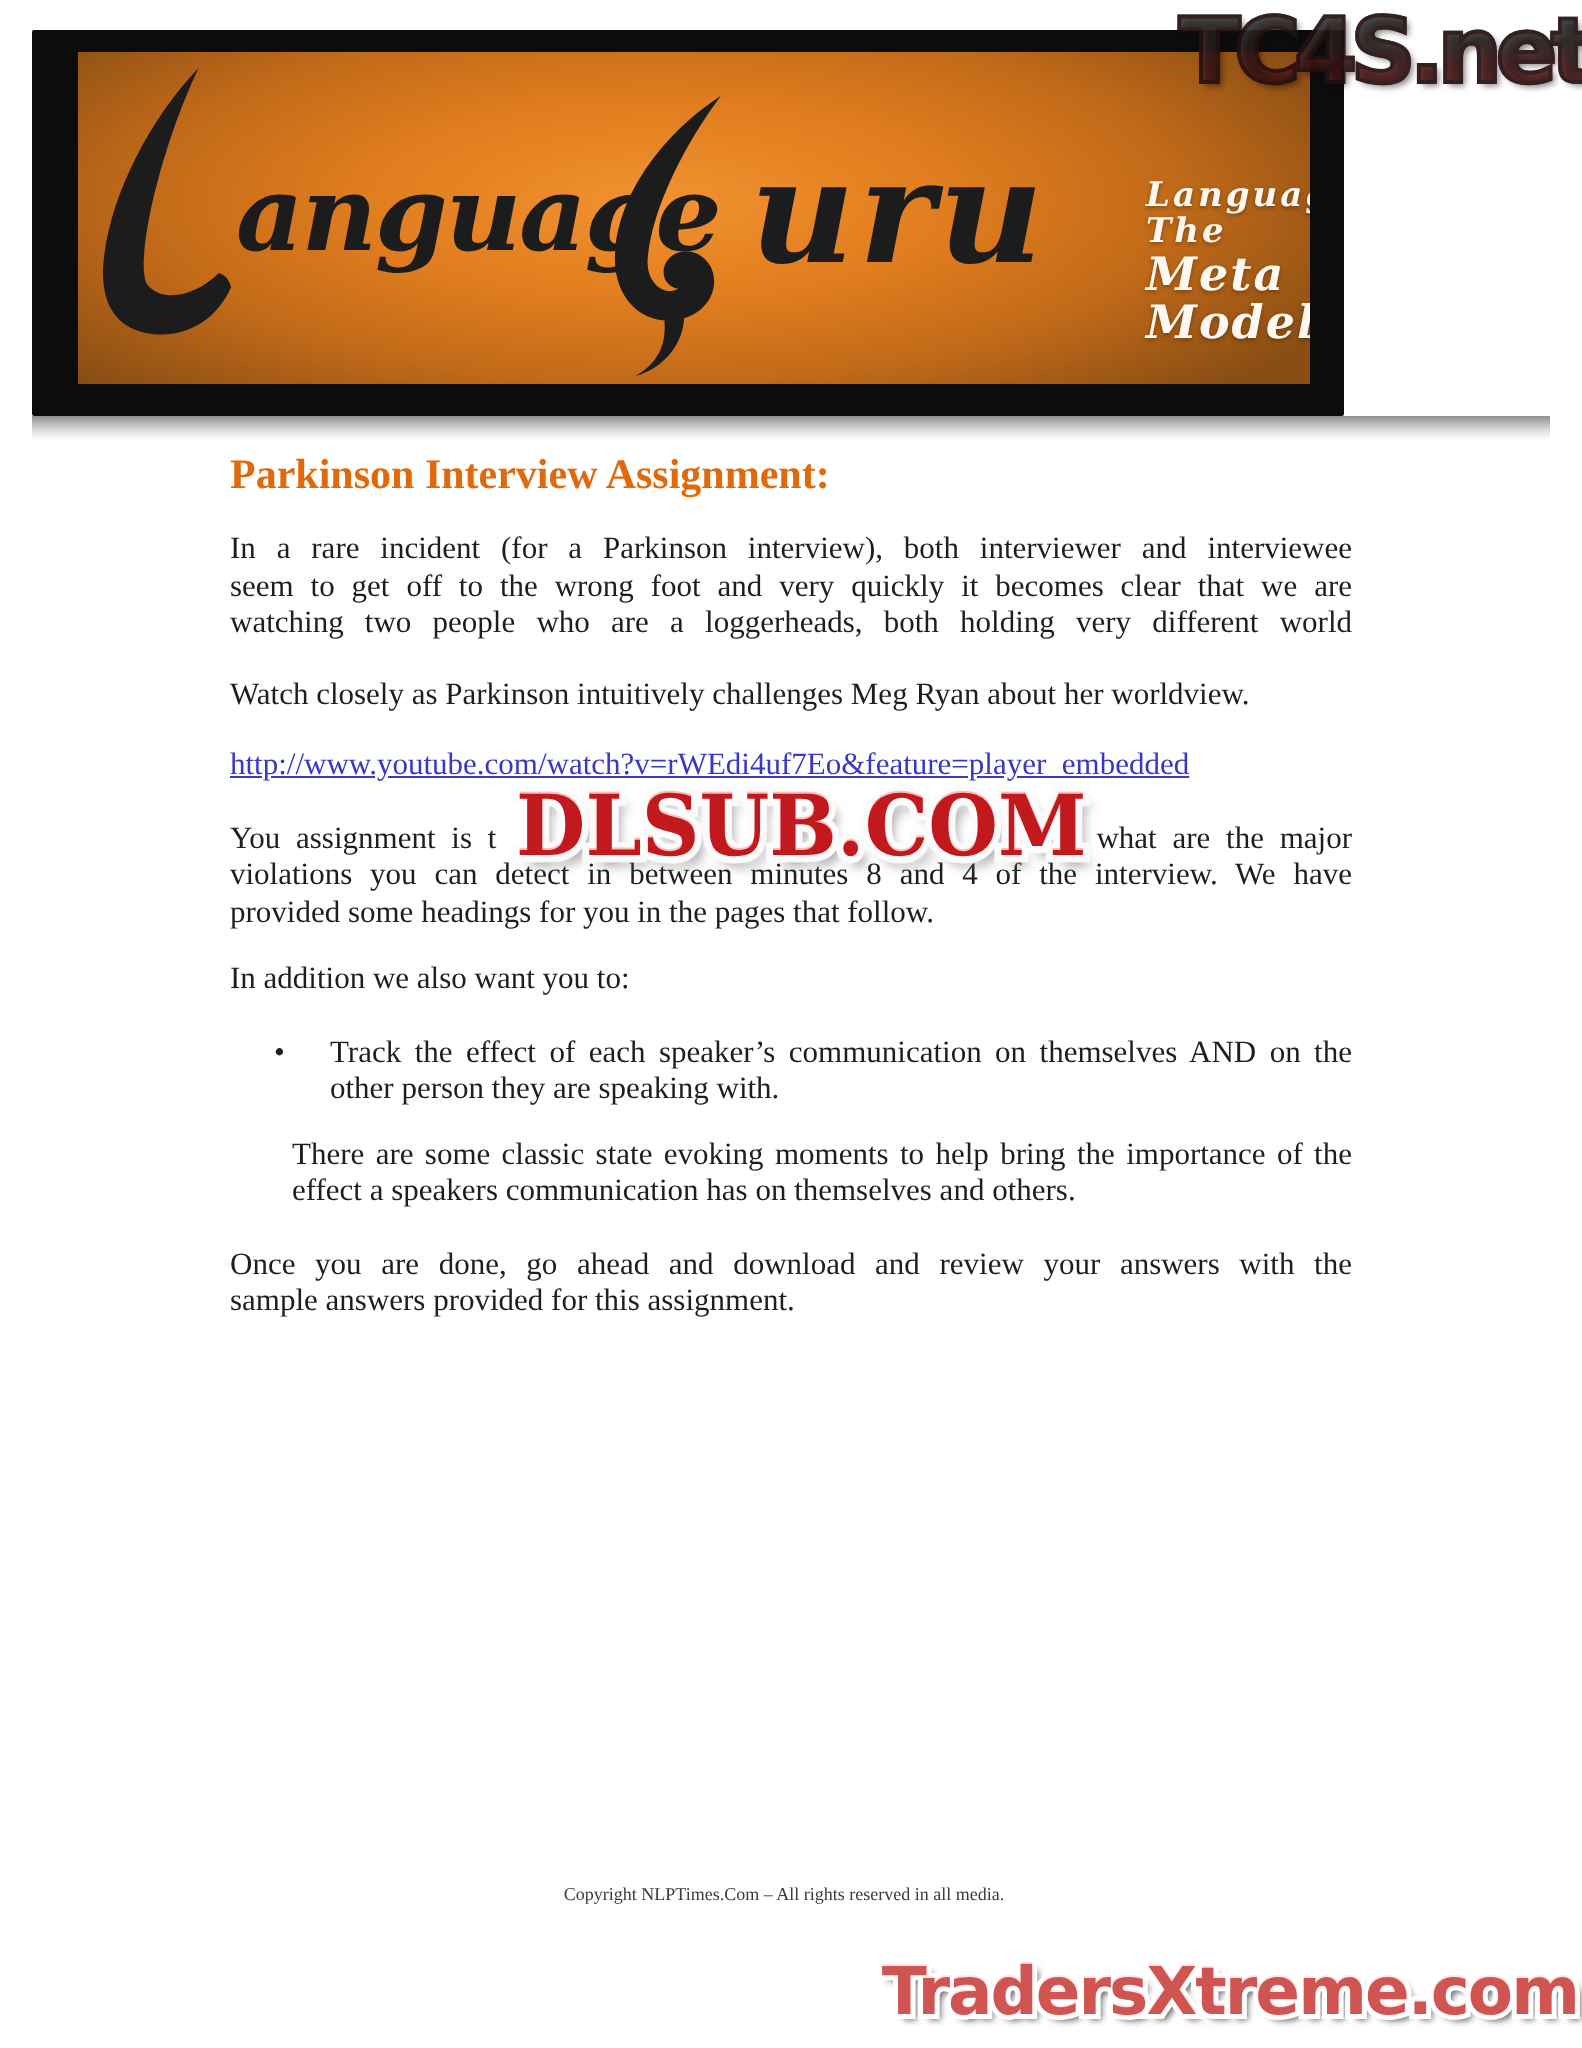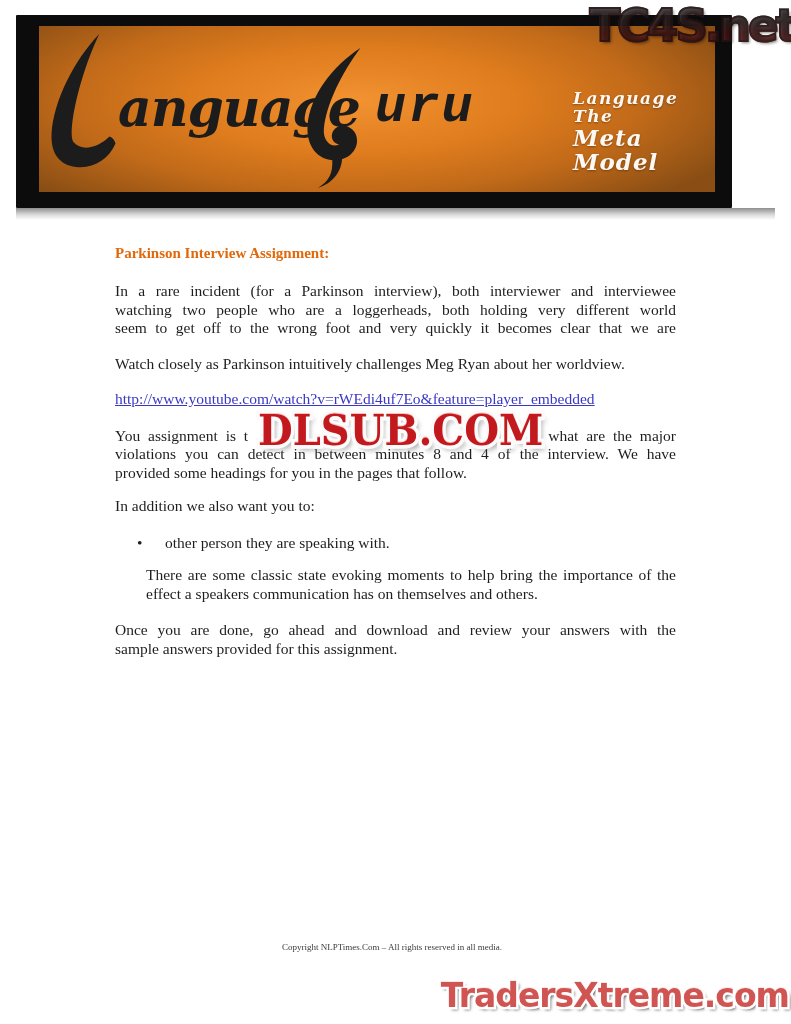--- a/index.html
+++ b/index.html
@@ -3,39 +3,39 @@
 <meta charset="utf-8">
 <style>
   html,body{margin:0;padding:0;}
   body{
     width:791px;height:1024px;position:relative;overflow:hidden;
     background:#ffffff;
     font-family:"Liberation Serif", serif;
   }
   
   .banner{
-    position:absolute;left:16px;top:15px;width:716px;height:193px;
+    position:absolute;left:16px;top:15px;width:656px;height:193px;
     background:#0c0c0c;border-radius:1px;
   }
   .banner-inner{
     position:absolute;left:23px;top:11px;right:17px;bottom:16px;
     background:radial-gradient(ellipse 62% 80% at 47% 45%, #f29231 0%, #e07d1e 38%, #c16a19 68%, #8a4e14 100%);
     overflow:hidden;
   }
   .banner-shadow{
     position:absolute;left:16px;top:208px;width:759px;height:12px;
     background:linear-gradient(180deg,#8f8f8f 0%,#d9d9d9 55%,#ffffff 100%);
   }
   .logo-swash{position:absolute;}
   .logo-rest{
     position:absolute;font-family:"DejaVu Serif", serif;font-style:italic;font-weight:bold;
     color:#1c1c1c;letter-spacing:-1px;line-height:1;
   }
   .rest-language{left:79px;top:56px;font-size:52px;}
-  .rest-guru{left:336px;top:56px;font-size:52px;letter-spacing:2px;font-family:Liberation Mono, monospace;}
+  .rest-guru{left:336px;top:44px;font-size:72px;letter-spacing:2px;}
   .tagline{
     position:absolute;left:534px;top:64px;color:#fdf8f2;
     font-family:"DejaVu Serif", serif;font-style:italic;font-weight:bold;line-height:1.05;
     text-shadow:0 1px 2px rgba(60,30,0,.45);
   }
   .tagline .t1{font-size:17px;letter-spacing:1.5px;}
   .tagline .t2{font-size:23px;letter-spacing:1px;}
   
   .tc4s{
     position:absolute;top:3px;right:-3px;z-index:30;opacity:.93;
@@ -51,21 +51,21 @@
       background:linear-gradient(180deg,#4a4a4a 0%,#333333 40%,#5d1d1d 65%,#7d2a24 100%);
       -webkit-background-clip:text;background-clip:text;color:transparent;
     }
   }
   
   .content{
     position:absolute;left:115px;top:220px;width:561px;
     font-size:15.5px;line-height:18.5px;color:#1e1e1e;
   }
   .doc-title{
-    margin:21px 0 0 0;font-size:15px;line-height:24px;font-weight:bold;color:#e2690b;
+    margin:5px 0 0 0;font-size:21px;line-height:24px;font-weight:bold;color:#e2690b;
   }
   .para{margin-top:17px;}
   .para.mt21{margin-top:21px;}
   .para.mt18{margin-top:18px;}
   .para.mt15{margin-top:15px;}
   .para.mt14{margin-top:14px;margin-left:31px;}
   .jline{text-align:justify;text-align-last:justify;-moz-text-align-last:justify;}
   .lline{text-align:left;}
   a.doc-link{color:#3a36c6;text-decoration:underline;cursor:pointer;}
   
@@ -136,22 +136,22 @@
 <div class="tc4s">
   <span class="tc4s-text">TC4S.net</span>
 </div>
 
 <div class="content">
   <h1 class="doc-title">Parkinson Interview Assignment:</h1>
 
 
   <div class="para">
     <div class="jline">In a rare incident (for a Parkinson interview), both interviewer and interviewee</div>
+    <div class="jline">seem to get off to the wrong foot and very quickly it becomes clear that we are</div>
     <div class="jline">watching two people who are a loggerheads, both holding very different world</div>
-    <div class="jline">seem to get off to the wrong foot and very quickly it becomes clear that we are</div>
   </div>
 
   <div class="para">
     <div class="lline">Watch closely as Parkinson intuitively challenges Meg Ryan about her worldview.</div>
   </div>
 
   <div class="para">
     <a class="doc-link">http://www.youtube.com/watch?v=rWEdi4uf7Eo&amp;feature=player_embedded</a>
   </div>
 
@@ -168,20 +168,21 @@
     <div class="lline">provided some headings for you in the pages that follow.</div>
   </div>
 
   <div class="para mt15">
     <div class="lline">In addition we also want you to:</div>
   </div>
 
   <div class="bullet-row">
     <div class="bullet-mark">•</div>
     <div class="bullet-body">
+      <div class="jline">Track the effect of each speaker’s communication on themselves AND on the</div>
       <div class="lline">other person they are speaking with.</div>
     </div>
   </div>
 
   <div class="para mt14">
     <div class="jline">There are some classic state evoking moments to help bring the importance of the</div>
     <div class="lline">effect a speakers communication has on themselves and others.</div>
   </div>
 
   <div class="para mt18">

